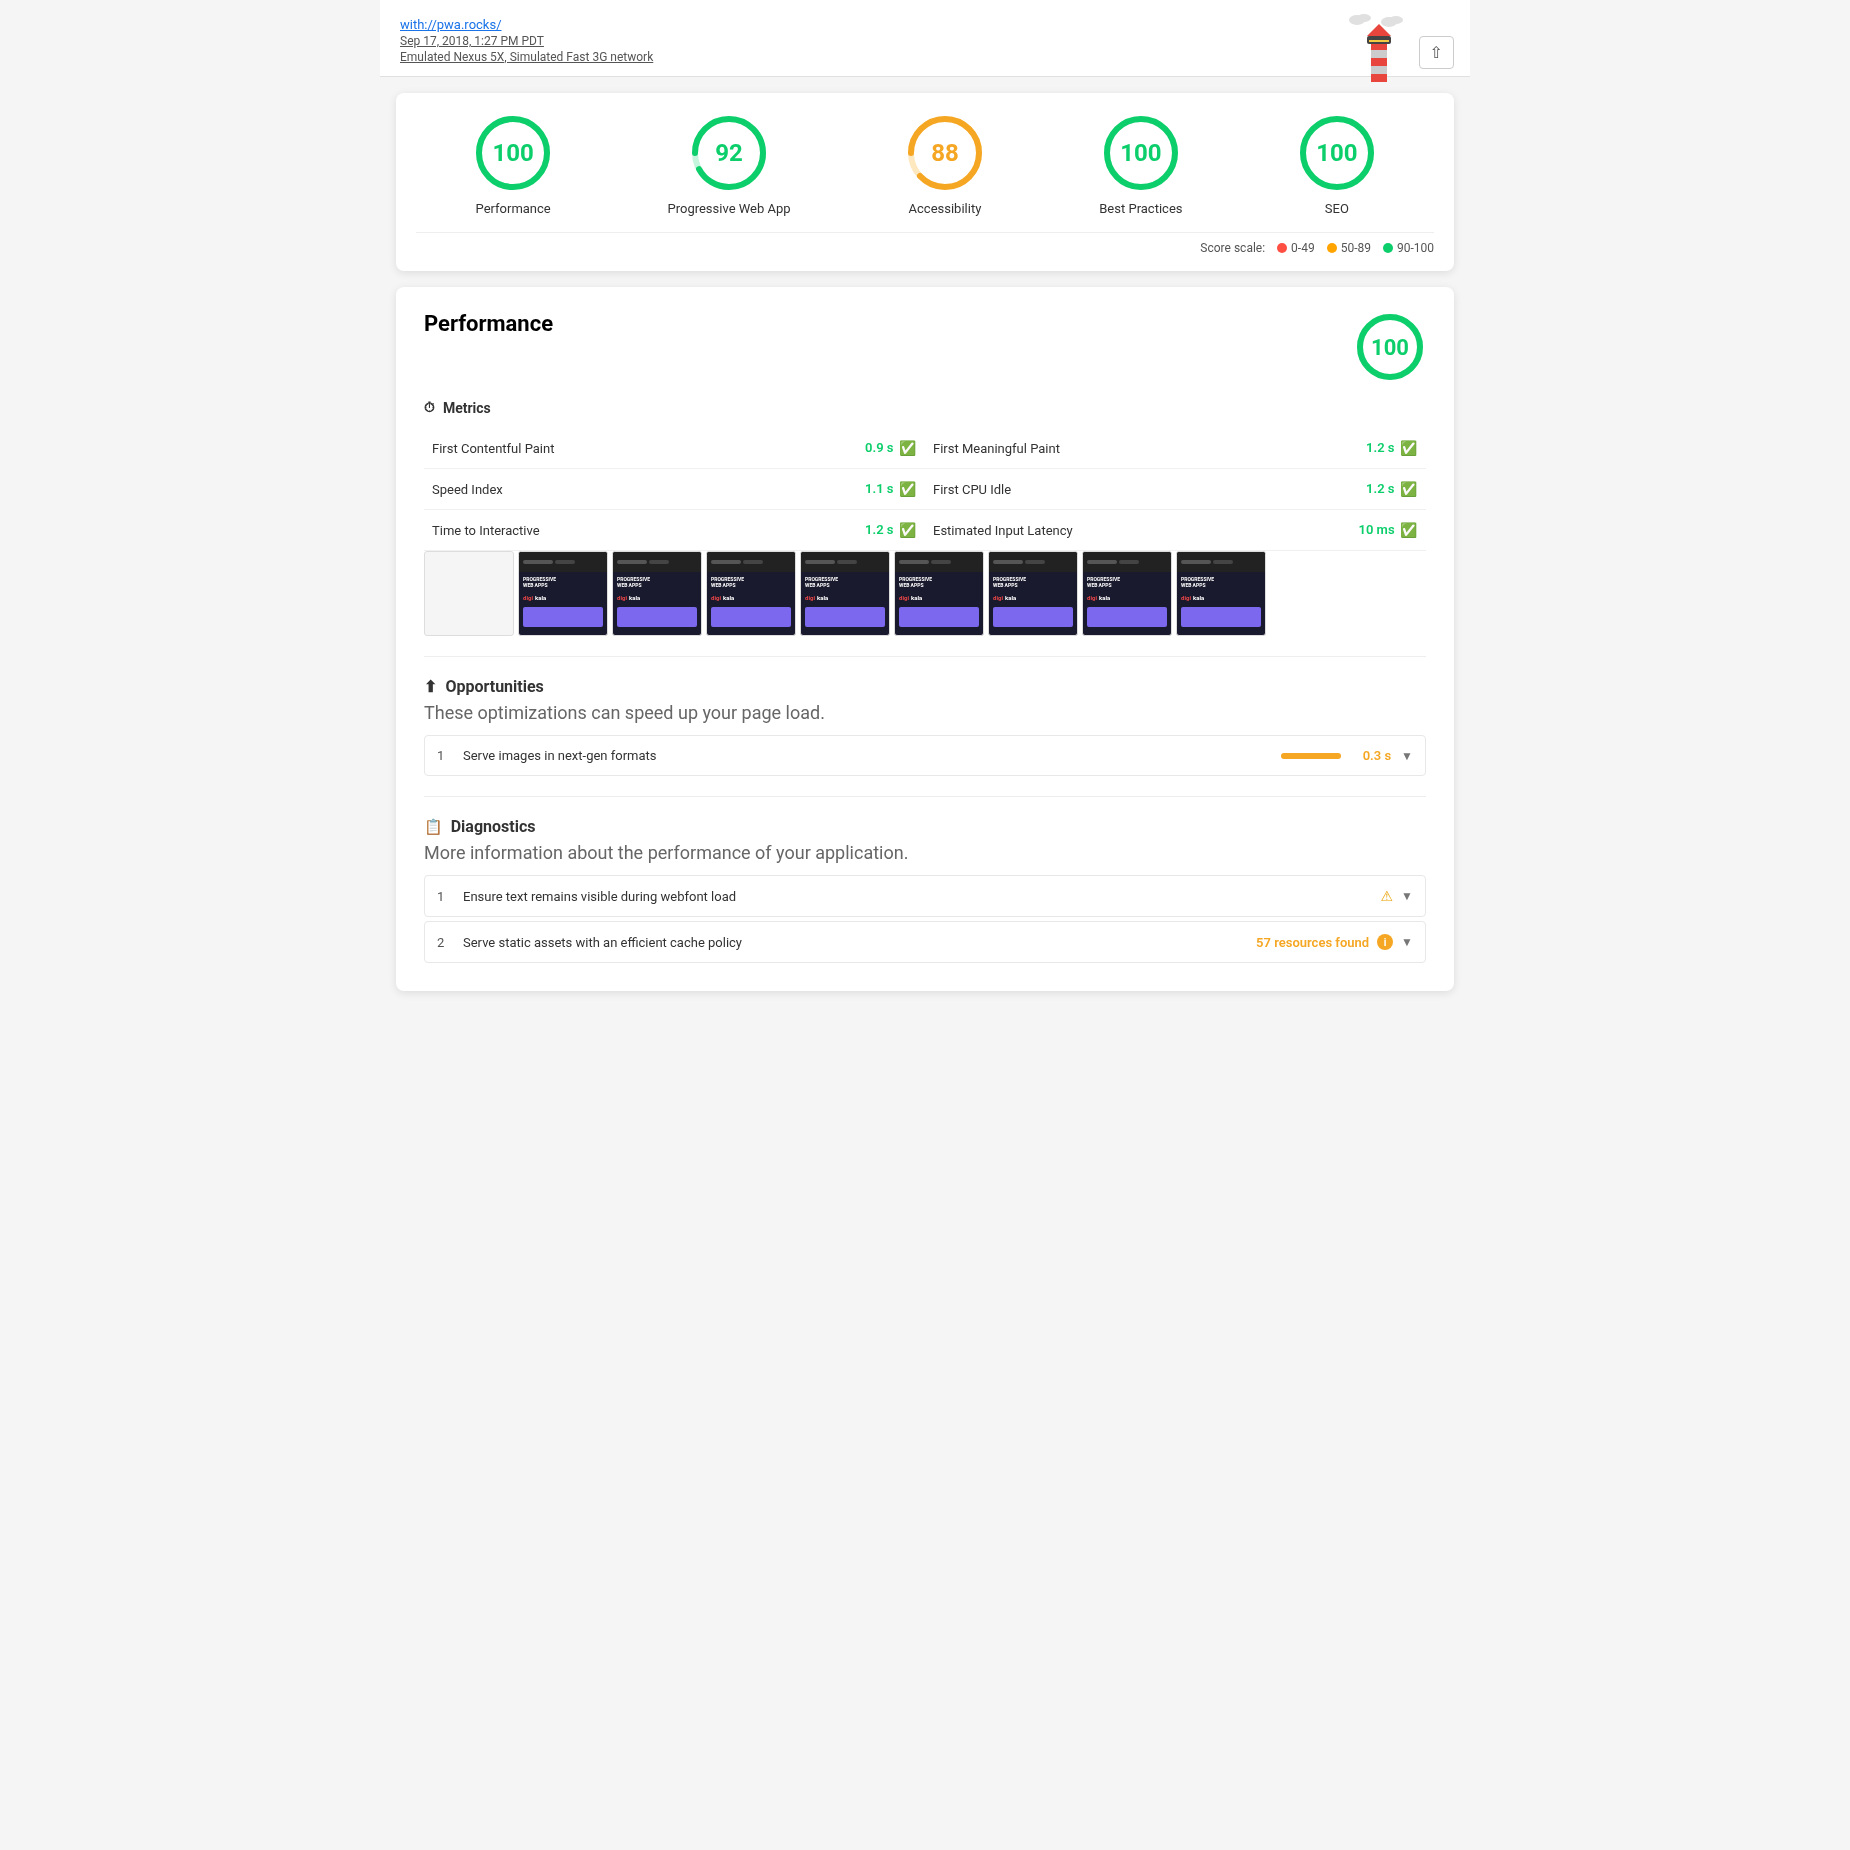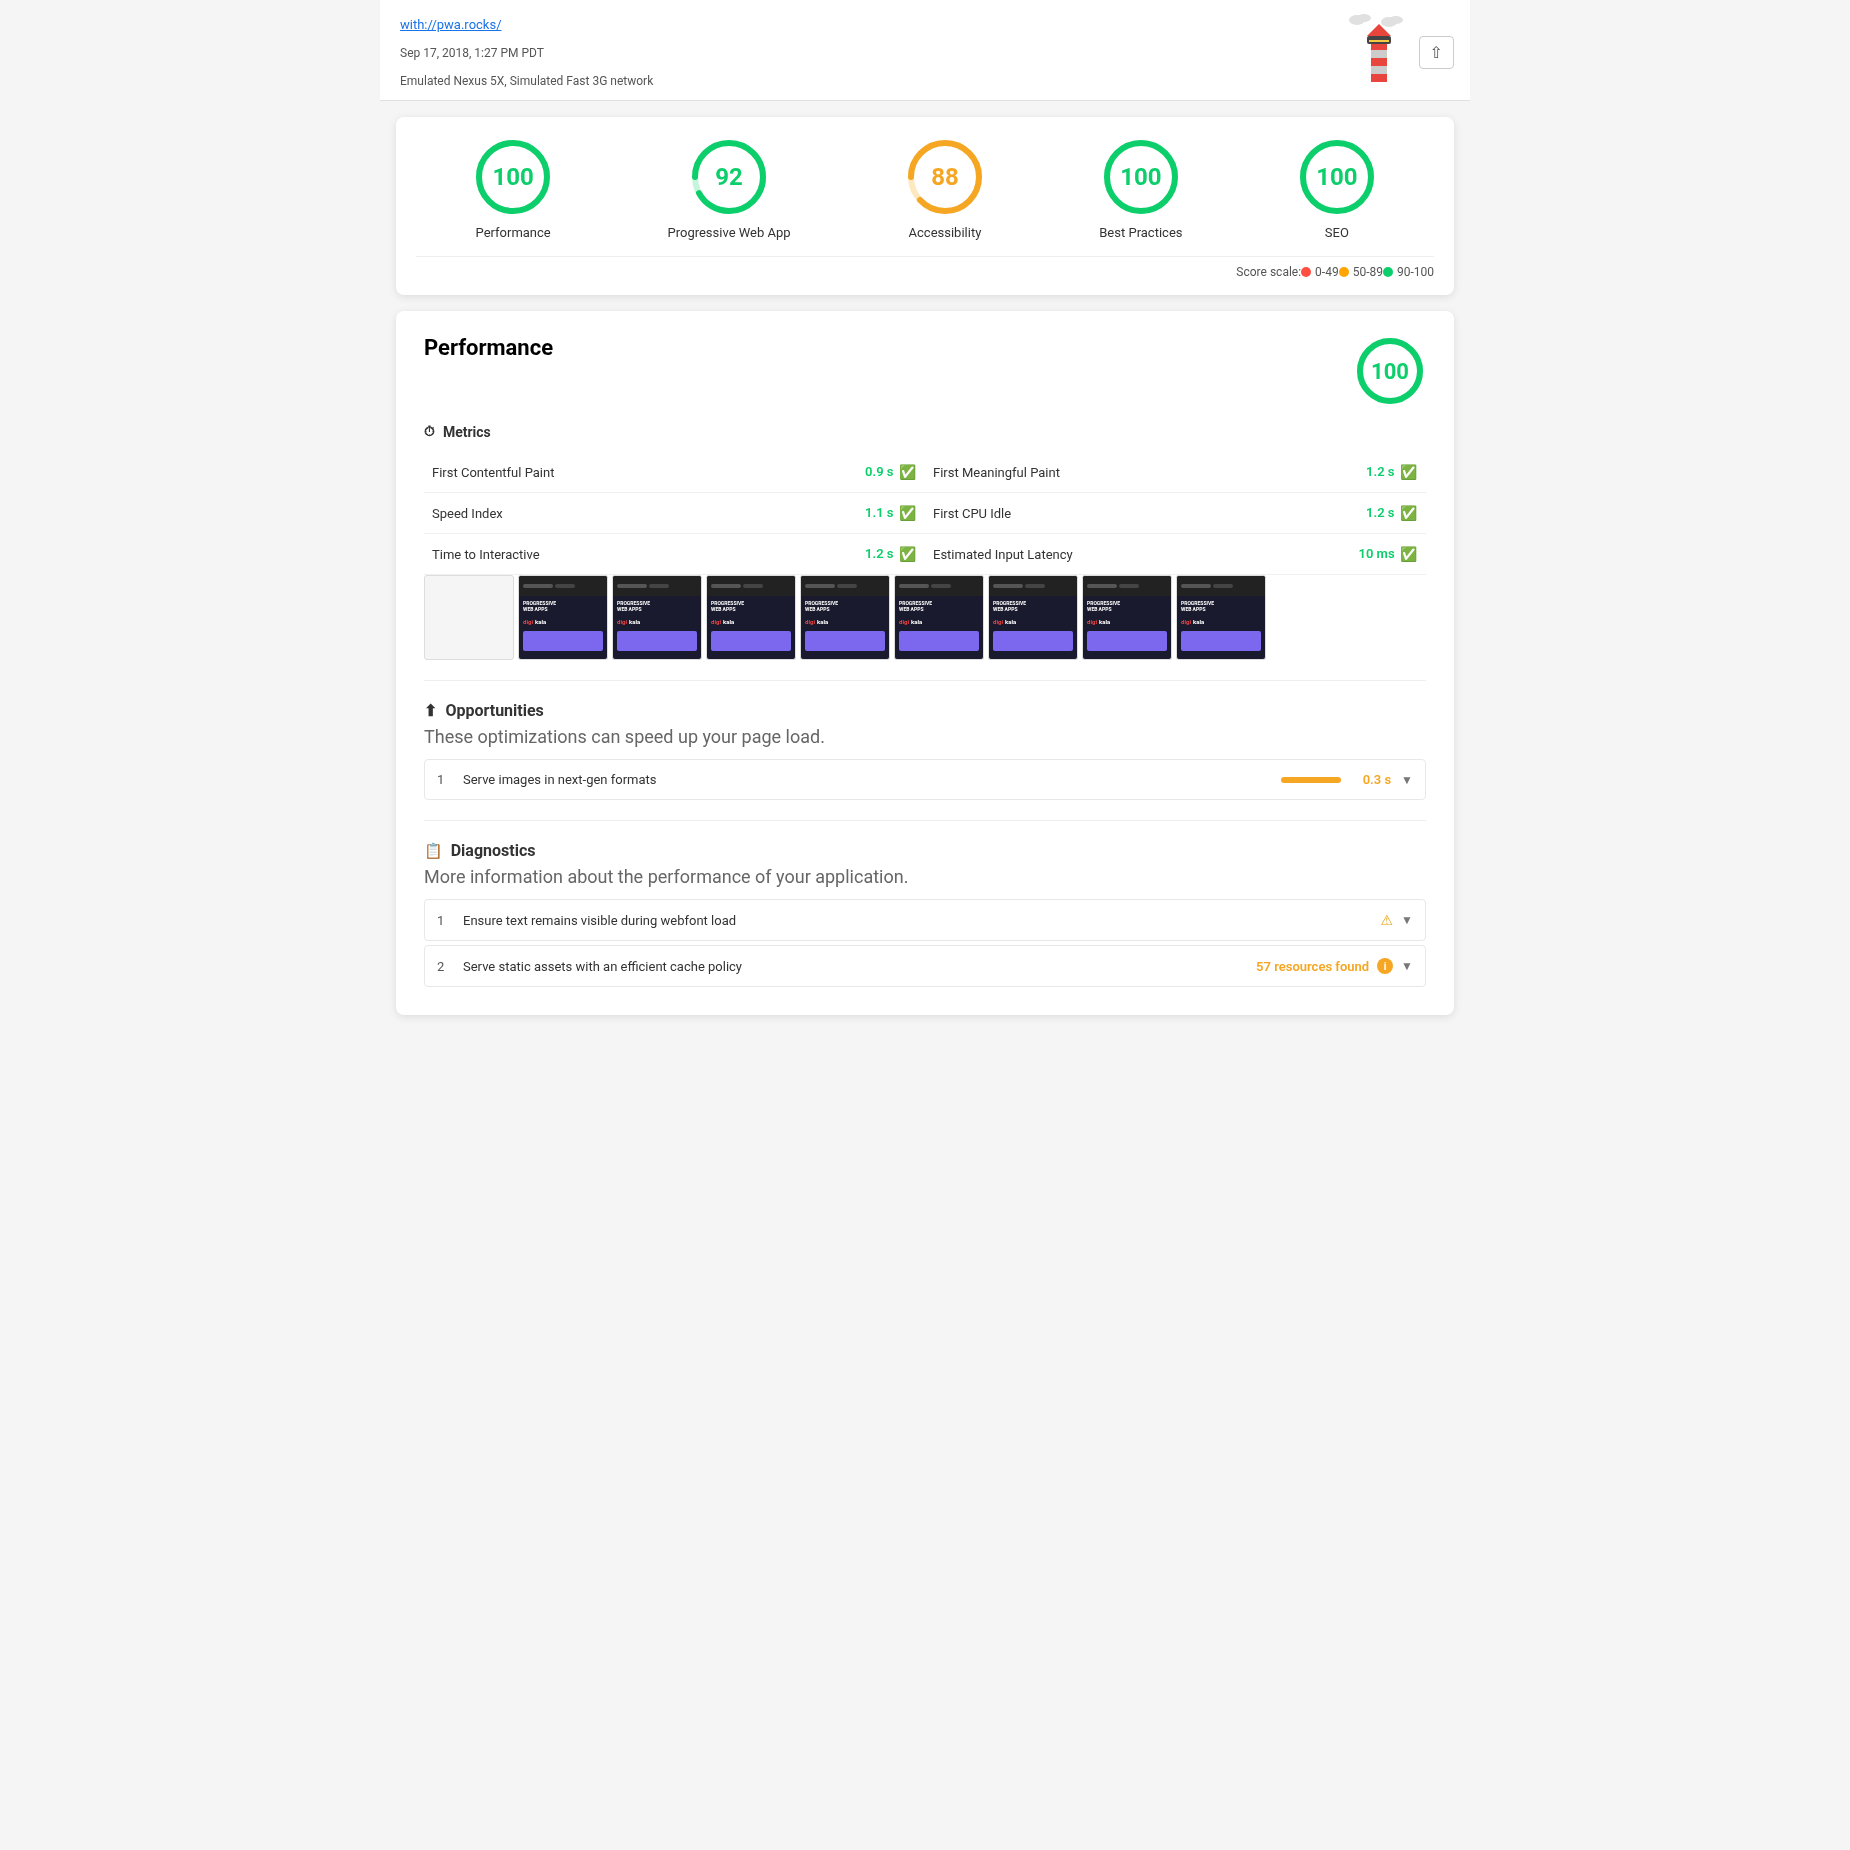--- a/index.html
+++ b/index.html
@@ -20,21 +20,22 @@
       position: relative;
     }
     .header-url {
       color: #1a73e8;
       text-decoration: underline;
       font-size: 13px;
     }
     .header-meta {
       color: #555;
       font-size: 12px;
-      margin-top: 14px;
+      margin-top: 2px;
+      text-decoration: underline;
     }
     .header-icons {
       position: absolute;
       top: 12px;
       right: 16px;
       display: flex;
       align-items: center;
       gap: 10px;
     }
     .share-btn {
@@ -90,21 +91,21 @@
     }
     .score-label {
       font-size: 13px;
       color: #333;
       text-align: center;
     }
     .scale-row {
       display: flex;
       justify-content: flex-end;
       align-items: center;
-      gap: 0;
+      gap: 12px;
       padding-top: 8px;
       border-top: 1px solid #eee;
       font-size: 12px;
       color: #555;
     }
     .scale-item {
       display: flex;
       align-items: center;
       gap: 4px;
     }

